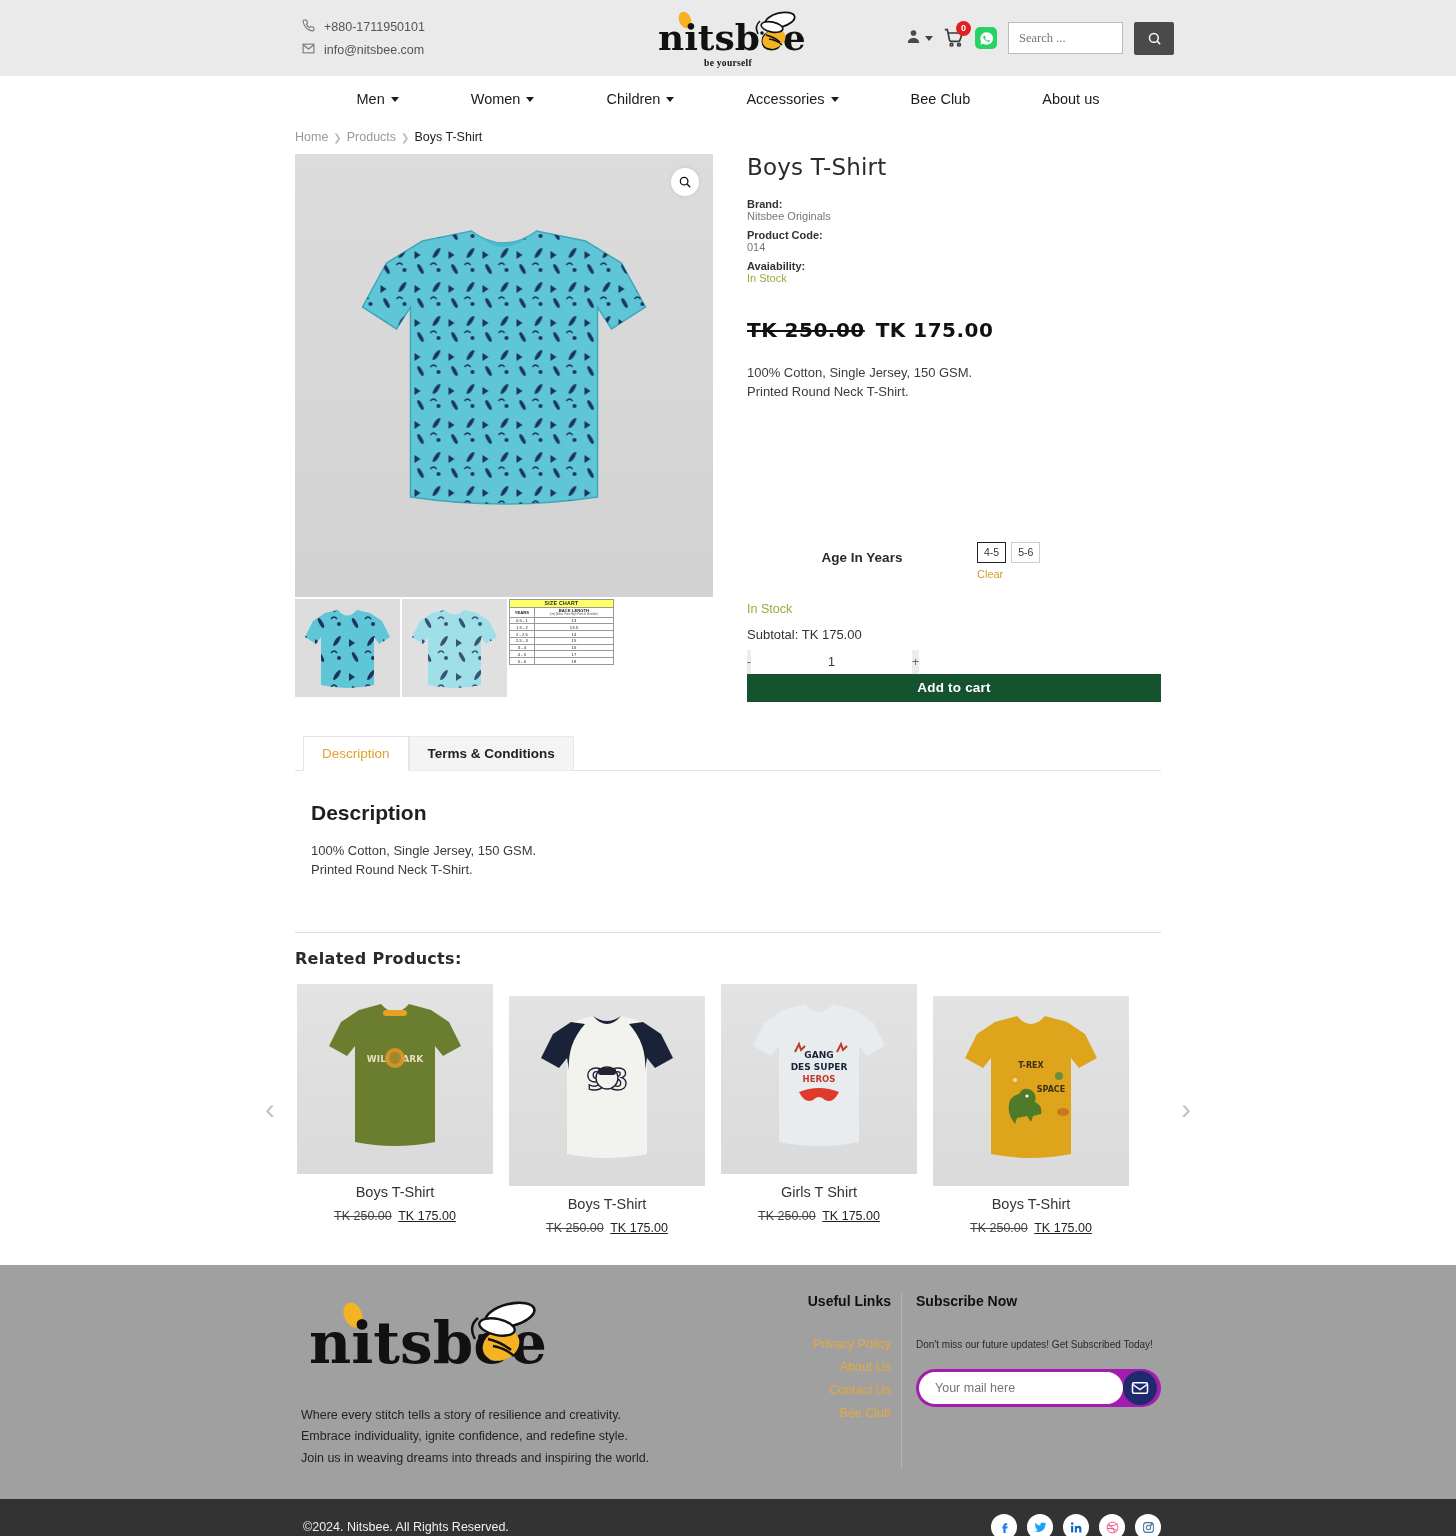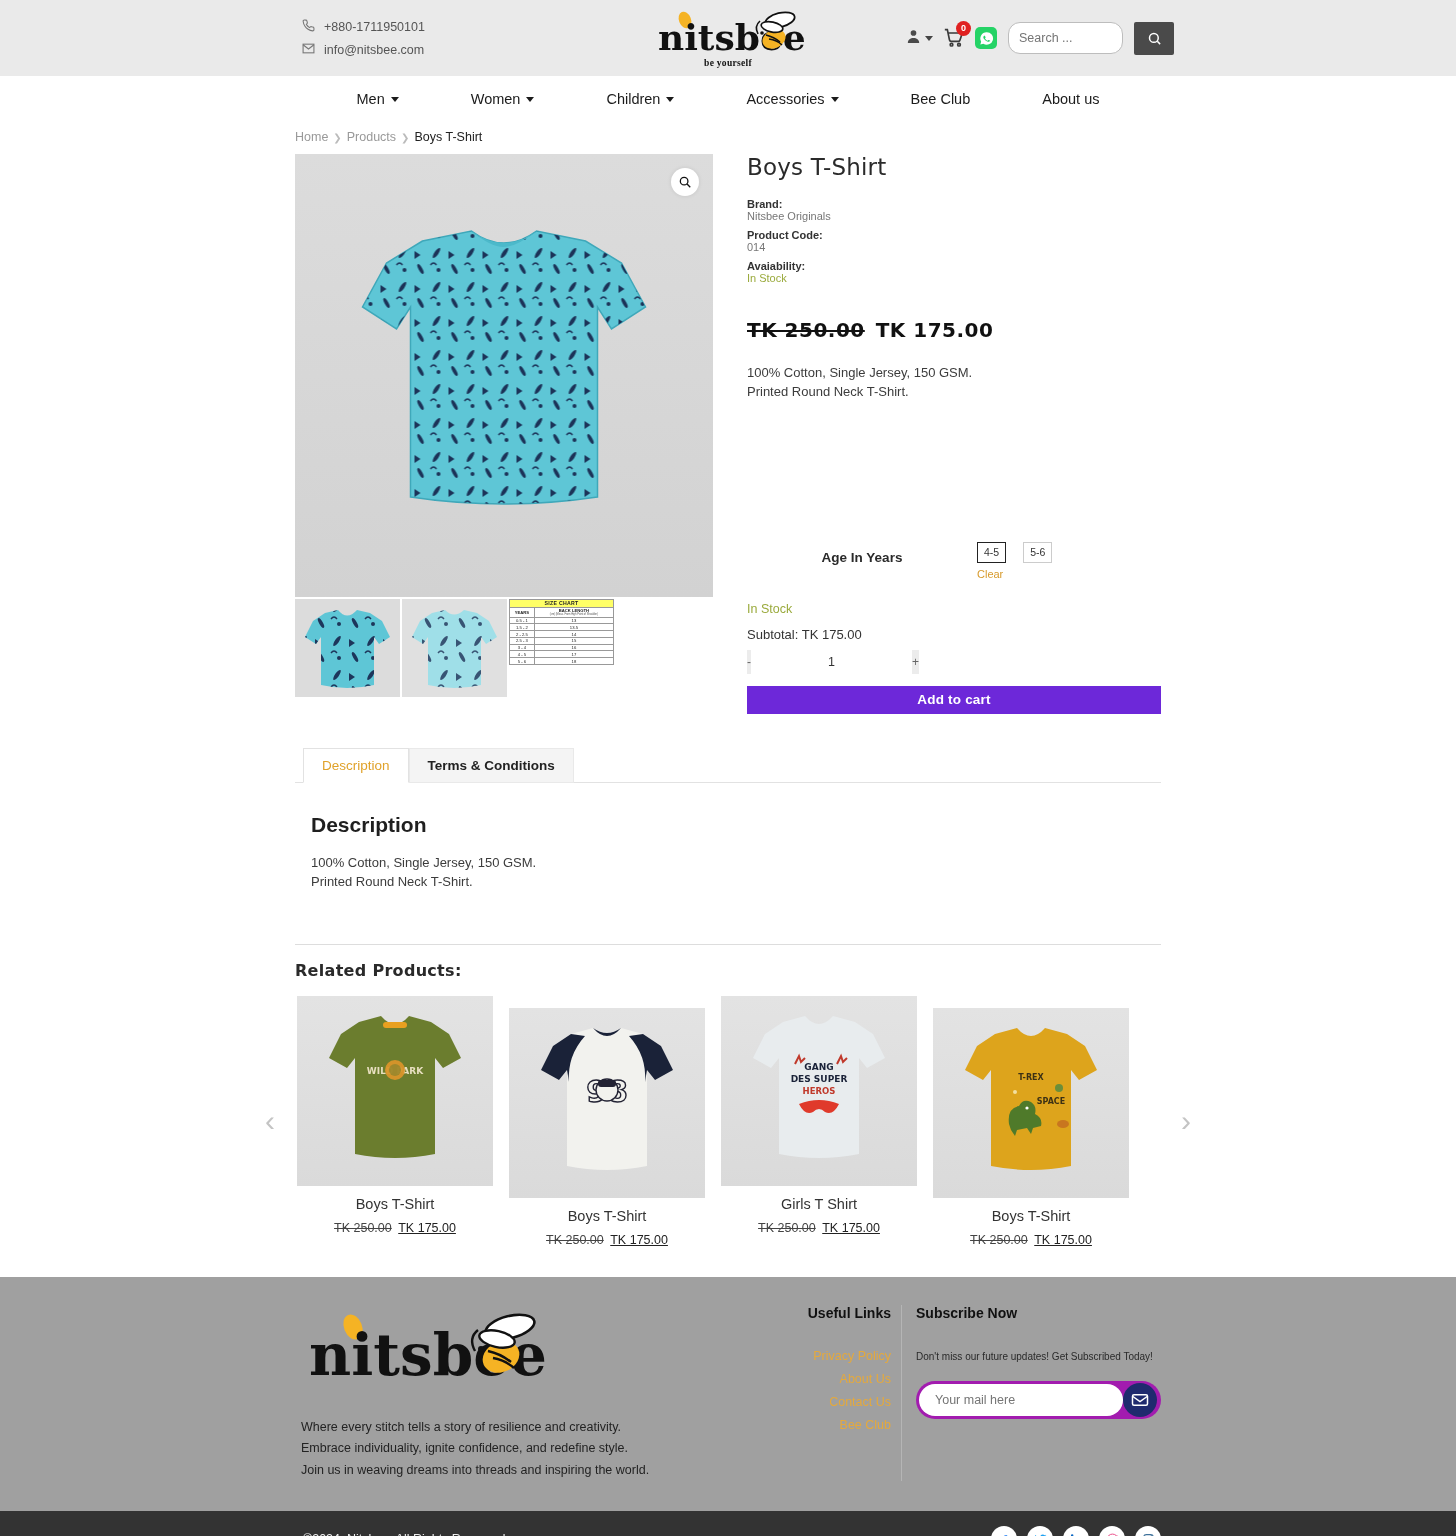--- a/index.html
+++ b/index.html
@@ -39,22 +39,22 @@
   .cart-ic svg { width: 20px; height: 20px; }
   .cart-badge {
     position: absolute; top: -7px; right: -7px;
     background:#e02020;color:#fff;border-radius:50%;
     width:15px;height:15px;font-size:9px;line-height:15px;text-align:center;font-weight:bold;
   }
   .wa { width: 22px;height:22px;border-radius:5px;background:#25d366;display:flex;align-items:center;justify-content:center; }
   .wa svg { width: 15px;height:15px;fill:#fff; }
   .search-input {
     width: 115px; height: 32px; border: 1px solid #bdbdbd; background:#fff;
-    padding: 0 10px; font-size: 12.5px; color:#0f766e; font-family:Liberation Sans, sans-serif;
-    border-radius: 12px; outline:none;
+    padding: 0 10px; font-size: 12.5px; color:#0f766e; font-family:Liberation Serif, serif;
+    border-radius: 0; outline:none;
   }
   .search-btn {
     width: 40px;height:33px;background:#4a4a4a;border:none;border-radius:2px;
     display:flex;align-items:center;justify-content:center;cursor:pointer;
   }
   .search-btn svg { width:15px;height:15px;stroke:#fff; }
 
   
   .nav {
     height: 46px; display:flex; align-items:center; justify-content:center; gap: 0px;
@@ -107,36 +107,36 @@
   .meta-v { color:#777; }
   .meta-v.stock { color:#9aaa3c; }
   .price-row { margin-top: 34px; font-size: 20px; letter-spacing:.5px; font-family:"DejaVu Sans",sans-serif; color:#111;}
   .price-old { text-decoration: line-through; font-weight:600; }
   .price-new { font-weight:600; margin-left:4px;}
   .short-desc { margin-top: 22px; font-size: 13px; color:#3c3c3c; line-height: 1.45; }
 
   .variant-row { margin-top: 140px; display:flex; align-items:flex-start; }
   .variant-label { width: 230px; text-align:center; font-size:13.5px; font-weight:bold; color:#2a2a2a; padding-top:8px;}
   .variant-opts { display:flex; flex-direction:column; }
-  .opt-line { display:flex; gap:17px; }
+  .opt-line { display:flex; gap:5px; }
   .opt {
     min-width: 29px; height: 21px; border:1px solid #ccc; background:#fff;
     font-size: 10.5px; color:#333; display:flex;align-items:center;justify-content:center;
     cursor:pointer; padding:0 6px;
   }
   .opt.selected { border:1.6px solid #222; }
   .clear-link { font-size:11px; color:#d79a2b; margin-top:5px; cursor:pointer; }
 
   .stock-line { margin-top: 22px; font-size: 12.5px; color:#9aaa3c; }
   .subtotal { margin-top: 11px; font-size: 13px; color:#333; }
   .qty { margin-top: 8px; display:flex; width: 80px; height: 24px; }
   .qty-btn { width: 22px; background:#ececec; border:none; font-size:12px; color:#666; cursor:pointer; display:flex;align-items:center;justify-content:center;}
   .qty-val { flex:1; border:none; text-align:center; font-size:12.5px; color:#333; background:#fff; outline:none; font-family:"Liberation Sans",sans-serif;}
   .add-cart {
-    margin-top: 12px; width: 100%; height: 28px; background:#6d28d9; color:#fff;
+    width: 100%; height: 28px; background:#14532d; color:#fff;
     font-size:13.5px; font-weight:bold; border:none; cursor:pointer; letter-spacing:.2px;
   }
 
   
   .tabs-wrap { margin-top: 34px; border-bottom:1px solid #e2e2e2; display:flex; padding-left:8px;}
   .tab {
     padding: 9px 18px; font-size: 13.5px; cursor:pointer; border:1px solid transparent; margin-bottom:-1px;
   }
   .tab.active { color:#e0a22a; background:#fff; border-color:#e2e2e2; border-bottom-color:#fff; font-weight:500;}
   .tab.inactive { color:#222; background:#f4f4f4; border-color:#e9e9e9; font-weight:bold;}

